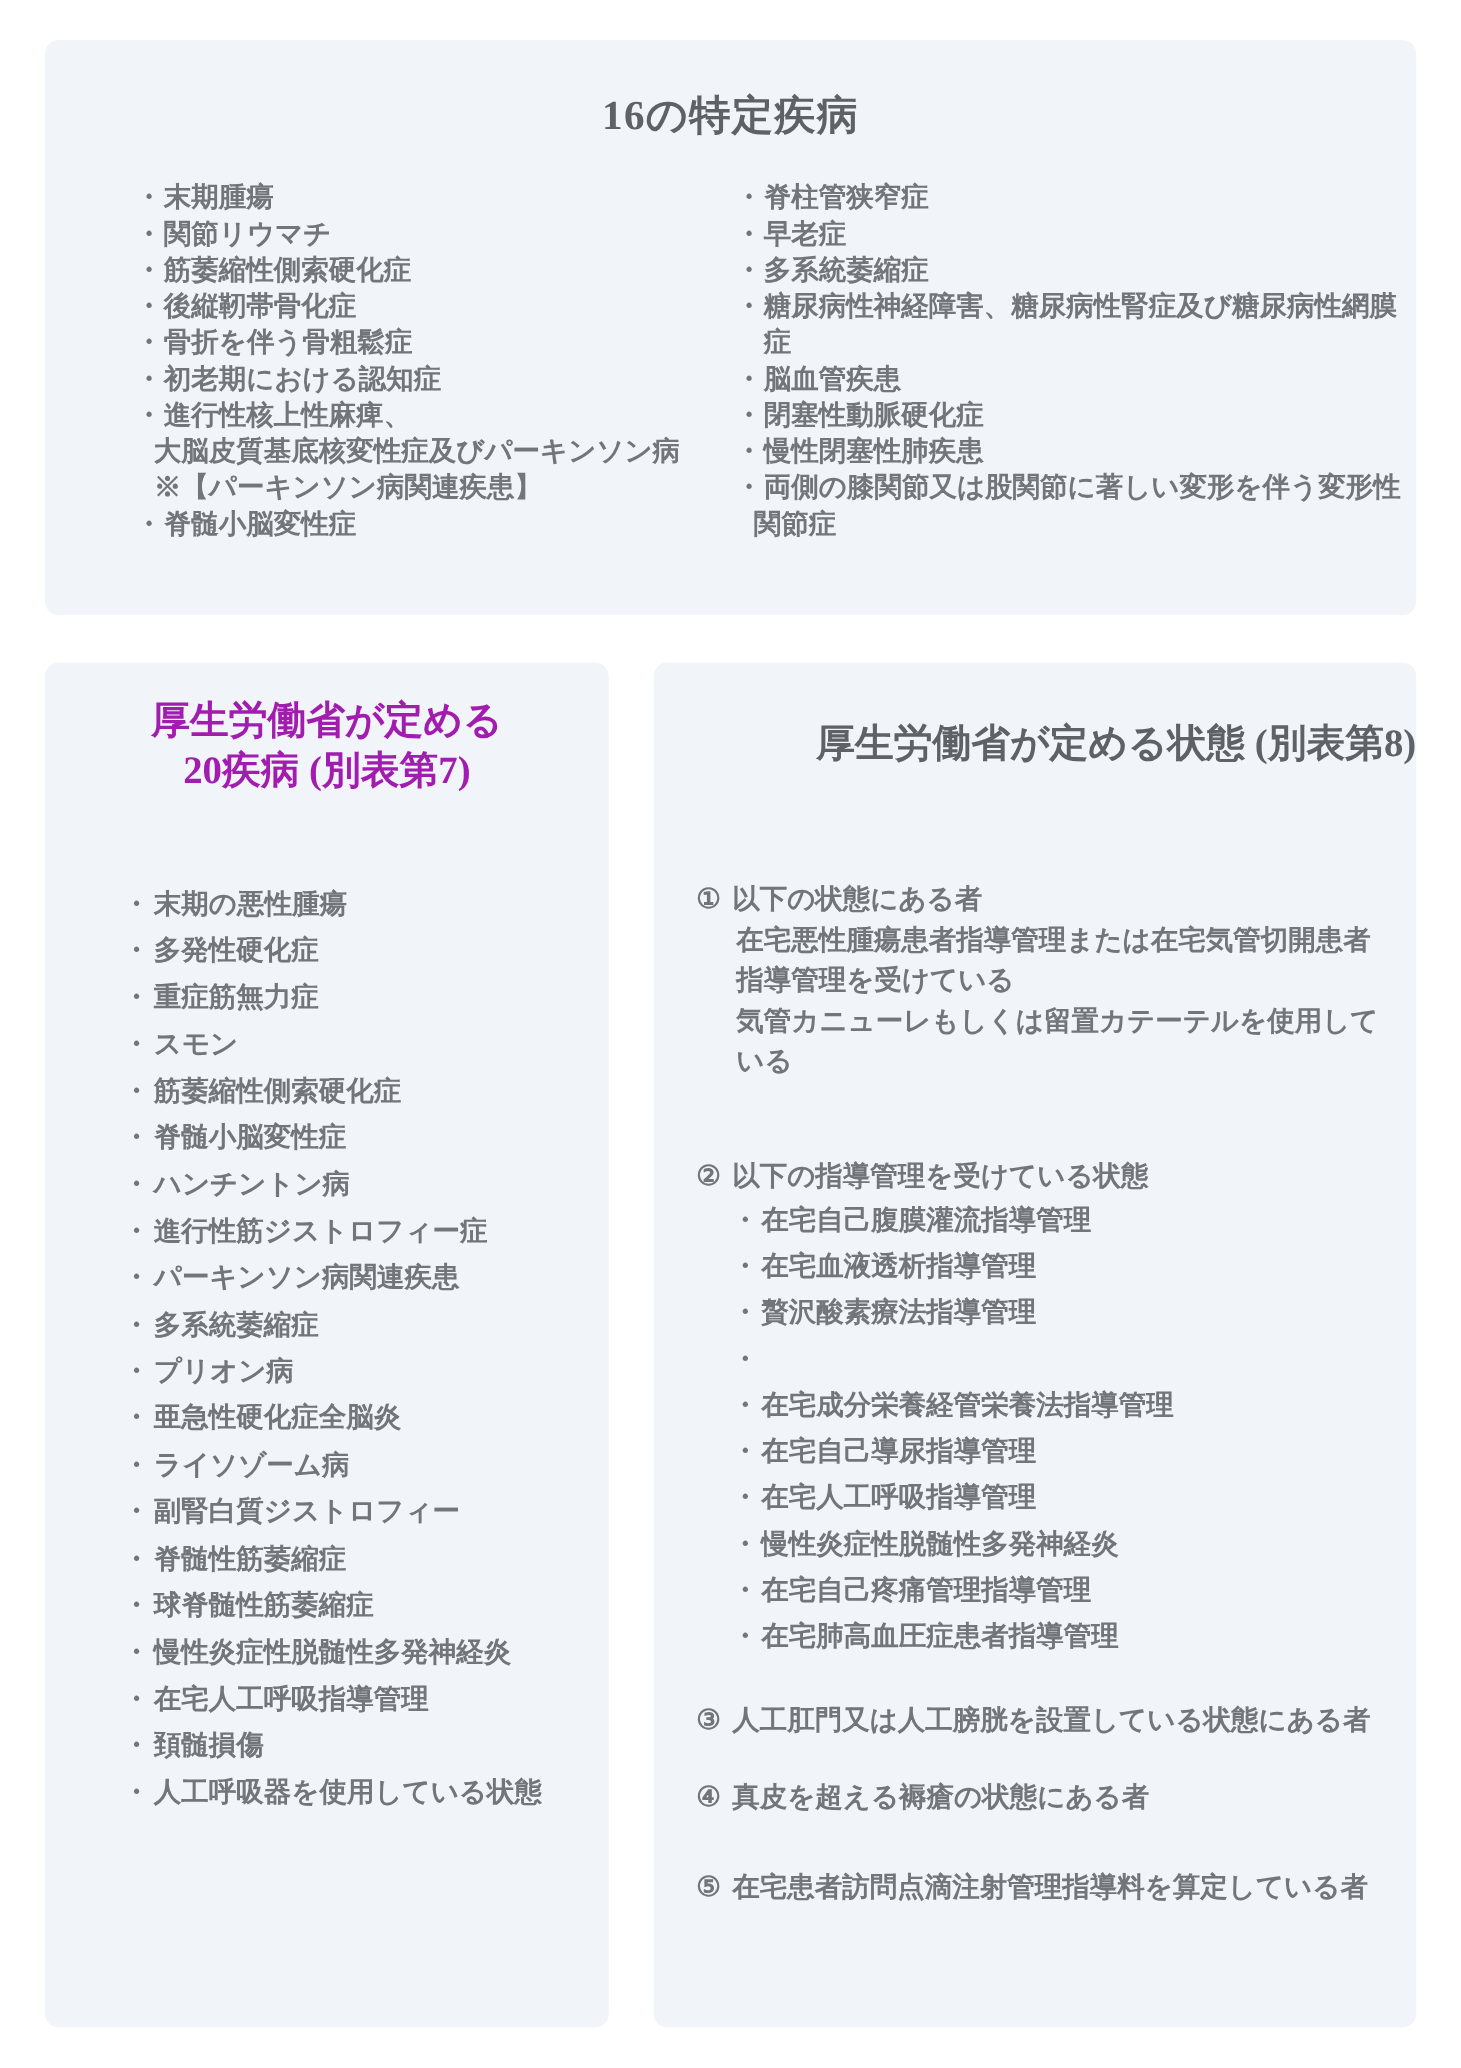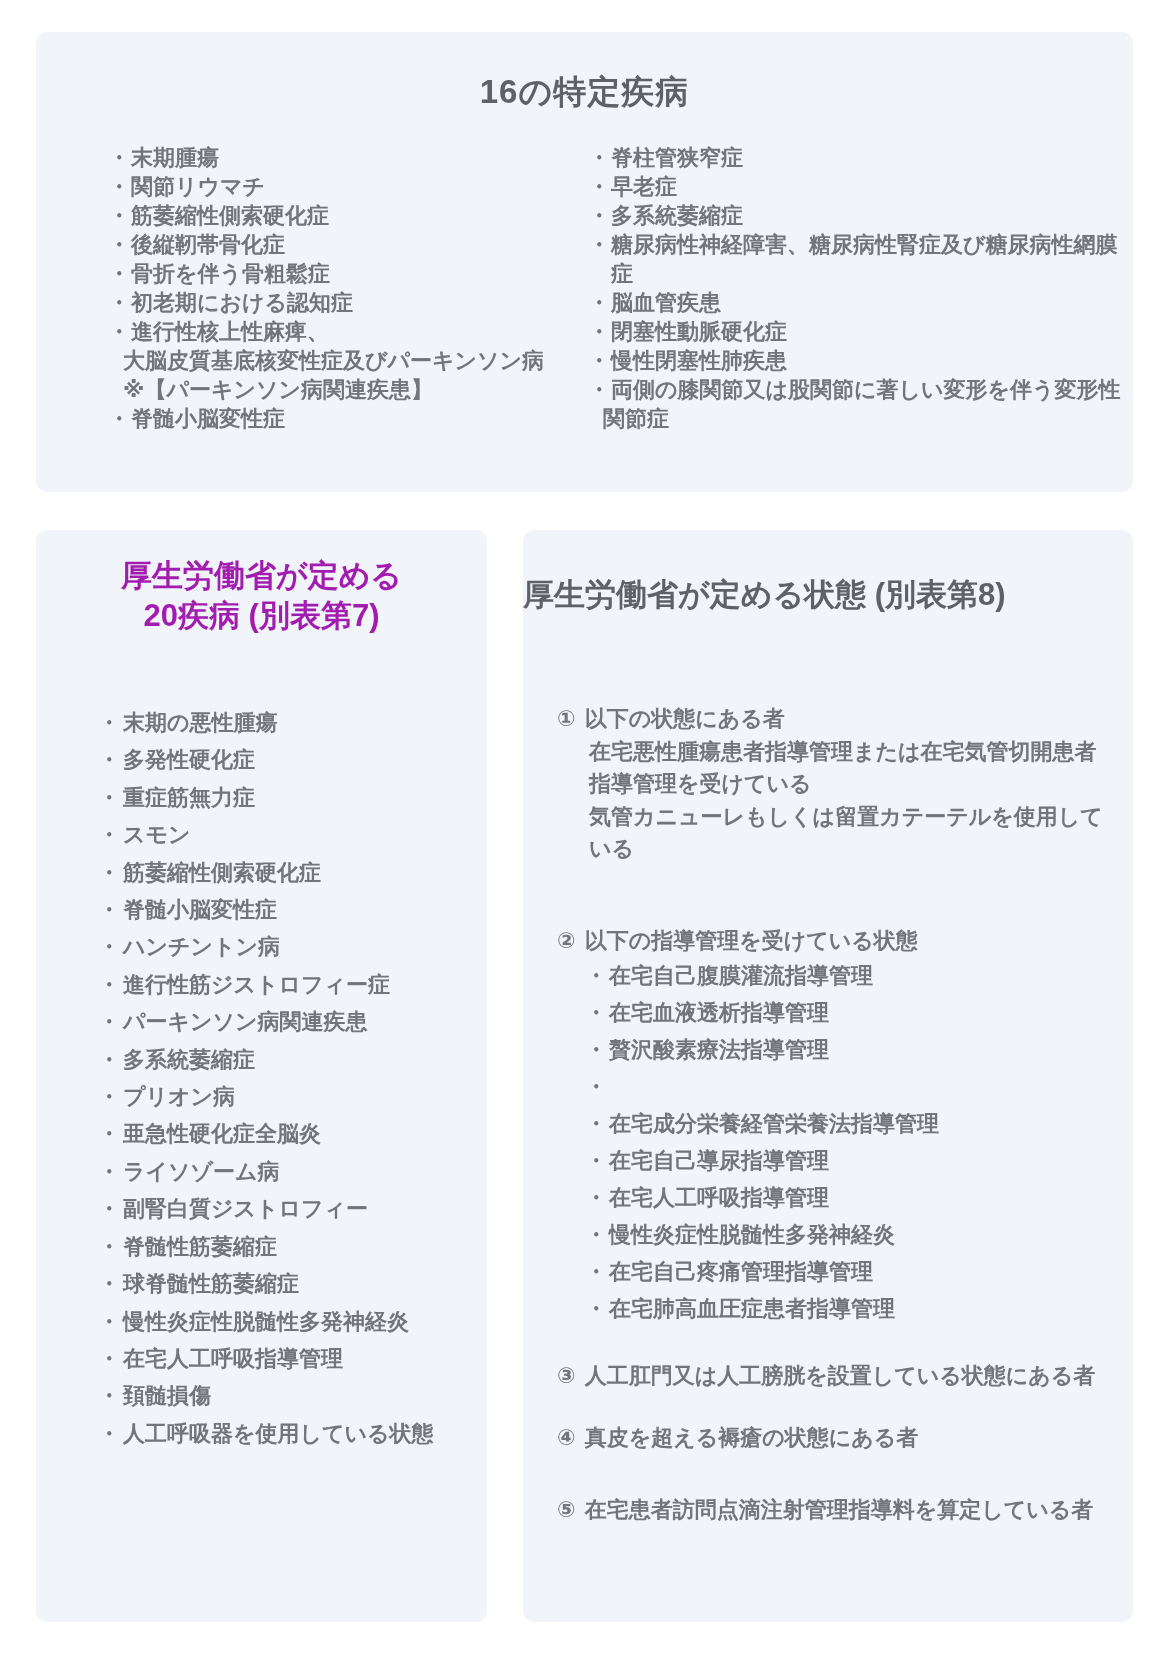--- a/index.html
+++ b/index.html
@@ -9,20 +9,21 @@
     position:relative;
     font-family:"Liberation Sans","DejaVu Sans",sans-serif;
     font-weight:700;
     -webkit-font-smoothing:antialiased;
   }
   .panel{
     position:absolute;
     background:#f1f5f9;
     border-radius:11px;
     box-sizing:border-box;
+    font-family:Liberation Serif, serif;
   }
   
   #panel-16{left:36px;top:32px;width:1097px;height:460px;}
   #panel-16 .p-title{
     margin-top:38px;
     text-align:center;
     font-size:33px;
     color:#5e6267;
     letter-spacing:1px;
   }
@@ -50,21 +51,21 @@
     padding-left:62px;
     font-size:22px;
     color:#72757a;
   }
   #panel-7 .d-list .row{line-height:37.4px;display:flex;}
   #panel-7 .blt{margin-right:3px;}
   
   #panel-8{left:523px;top:530px;width:610px;height:1092px;}
   #panel-8 .p-title{
     margin-top:45px;
-    text-align:left;
+    text-align:right;
     font-size:31px;
     line-height:40px;
     color:#5e6267;
   }
   #panel-8 .sections{
     margin-top:88px;
     padding-left:34px;
     padding-right:20px;
     font-size:22px;
     color:#72757a;

